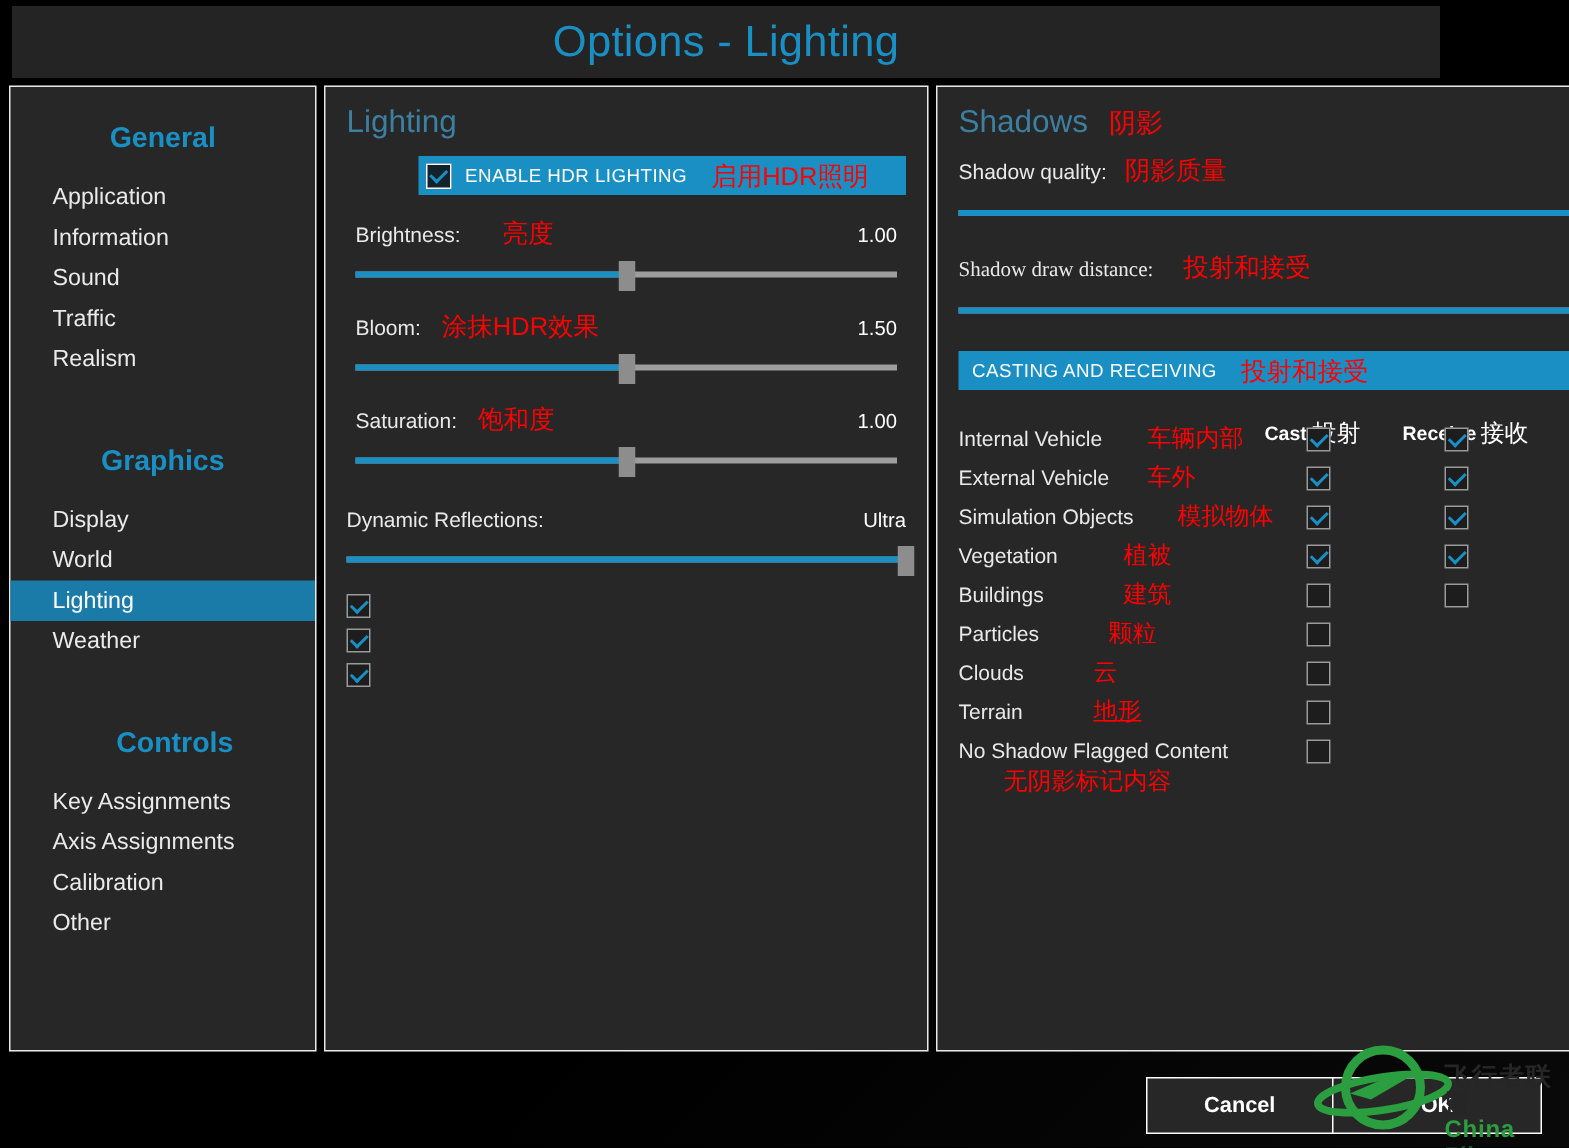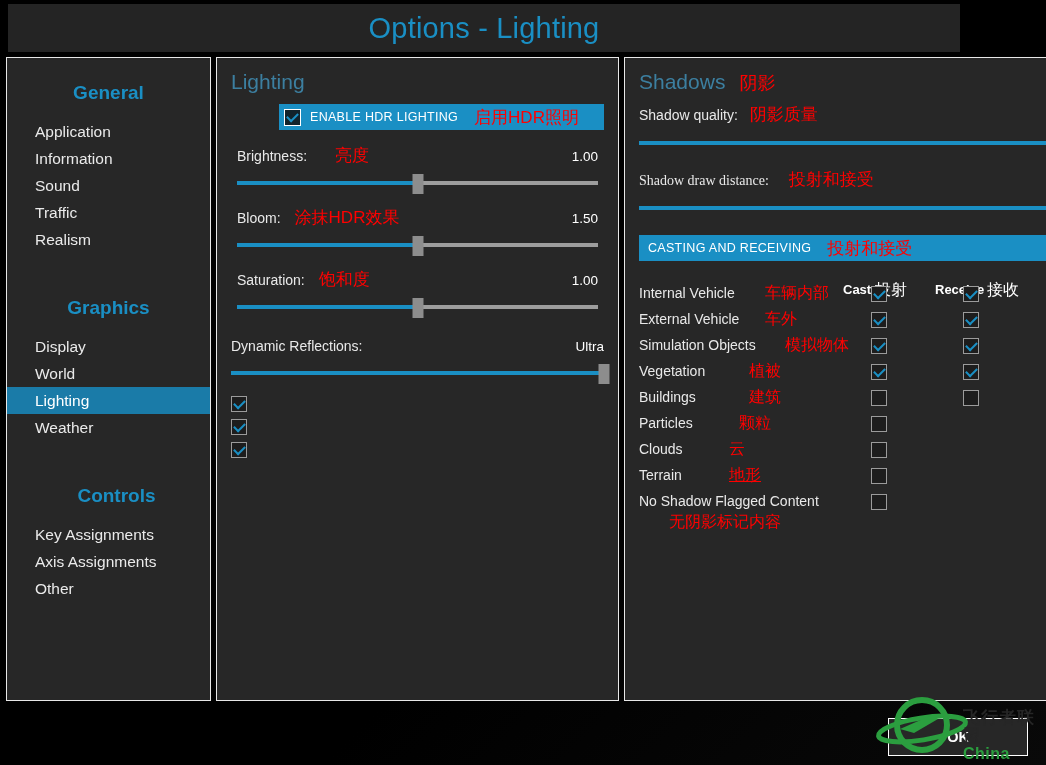--- a/index.html
+++ b/index.html
@@ -179,20 +179,21 @@
         <div class="nav-item">Traffic</div>
         <div class="nav-item">Realism</div>
         <div class="nav-group-title" style="margin-top: 44px; margin-bottom: 14px;">Graphics</div>
         <div class="nav-item">Display</div>
         <div class="nav-item">World</div>
         <div class="nav-item active">Lighting</div>
         <div class="nav-item">Weather</div>
         <div class="nav-group-title" style="margin-top: 44px; margin-bottom: 14px; padding-left: 16px;">Controls</div>
         <div class="nav-item">Key Assignments</div>
         <div class="nav-item">Axis Assignments</div>
+        <div class="nav-item">Calibration</div>
         <div class="nav-item">Other</div>
       </div>
   </div>
 
   <div class="panel" id="panel-light">
     <div style="padding:12px 14px 0 14px;">
 
       <div class="sect-title">Lighting</div>
 
       <div class="banner" style="margin-top:10px;margin-left:48px;">
@@ -378,20 +379,23 @@
               <div class="mx-name">No Shadow Flagged Content</div>
               <div class="mx-cn" style="left: 30px; top: 22px;">无阴影标记内容</div>
               <span class="cb mx-cb" style="left: 232px;"></span>
             </div>
           </div>
         </div>
 
     </div>
   </div>
 
+  <div class="btn" id="btn-cancel">
+    <span>Cancel</span>
+  </div>
   <div class="btn" id="btn-ok">
     <span>OK</span>
   </div>
 
   <div class="wm" id="wm-logo">
     <svg width="96" height="66" viewBox="0 0 96 66">
       <circle cx="48" cy="30" r="25" fill="none" stroke="#2b9e3f" stroke-width="6"></circle>
       <ellipse cx="48" cy="34" rx="44" ry="11" fill="none" stroke="#2b9e3f" stroke-width="5" transform="rotate(-9 48 34)"></ellipse>
       <path d="M26 34 L58 20 L64 24 L40 38 Z" fill="#2b9e3f"></path>
     </svg>

